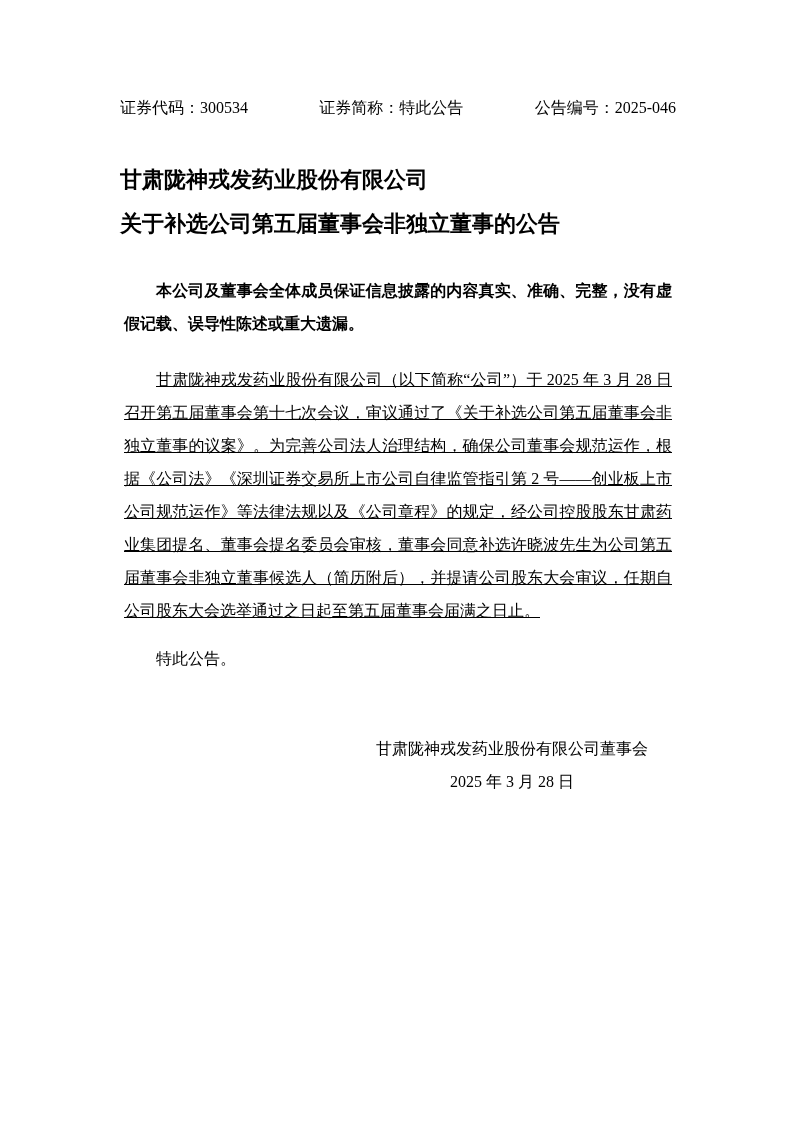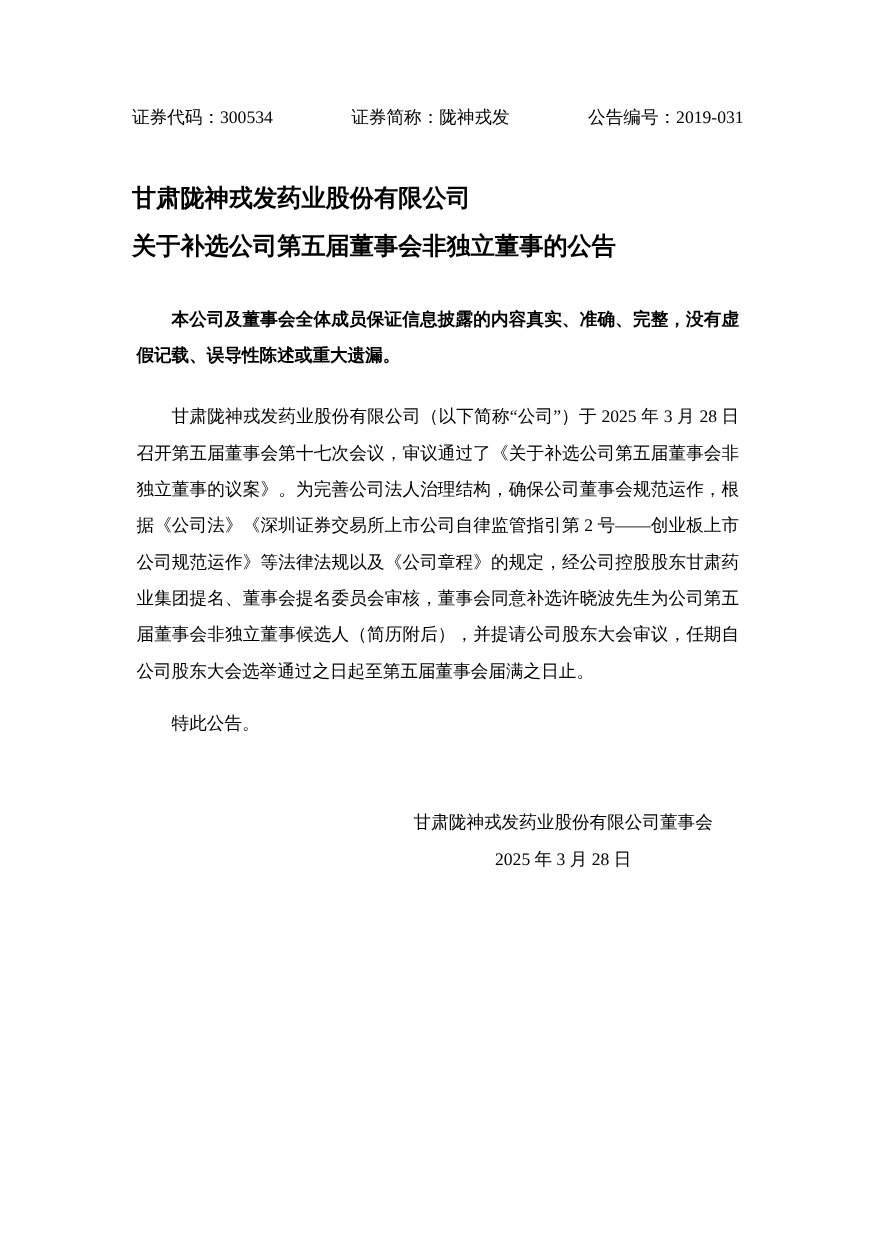--- a/index.html
+++ b/index.html
@@ -44,21 +44,21 @@
     margin: 4px;
     font-size: 16px;
     line-height: 33px;
     text-align: justify;
     text-indent: 2em;
   }
   .disclaimer {
     margin-top: 35px;
     font-weight: bold;
   }
-  .p1 { margin-top: 23px; }
+  .p1 { margin-top: 23px; text-decoration: underline; }
   .p2 { margin-top: 0; }
   .closing { margin-top: 15px; }
   .signature-wrap {
     margin-top: 57px;
     text-align: right;
   }
   .signature-inner {
     display: inline-block;
     margin-right: 28px;
     text-align: center;
@@ -69,22 +69,22 @@
     white-space: nowrap;
   }
 </style>
 </head>
 <body>
 
 <div class="page">
 
   <div class="header-row">
     <span><span>证券代码：</span><span>300534</span></span>
-    <span><span>证券简称：</span><span>陇神戎发</span></span>
-    <span><span>公告编号：</span><span>2019-031</span></span>
+    <span><span>证券简称：</span><span>特此公告</span></span>
+    <span><span>公告编号：</span><span>2025-046</span></span>
   </div>
 
   <div class="doc-title-1">甘肃陇神戎发药业股份有限公司</div>
   <div class="doc-title-2">关于补选公司第五届董事会非独立董事的公告</div>
 
   <p class="para disclaimer">本公司及董事会全体成员保证信息披露的内容真实、准确、完整，没有虚假记载、误导性陈述或重大遗漏。</p>
 
   <p class="para p1">甘肃陇神戎发药业股份有限公司（以下简称“公司”）于 2025 年 3 月 28 日召开第五届董事会第十七次会议，审议通过了《关于补选公司第五届董事会非独立董事的议案》。为完善公司法人治理结构，确保公司董事会规范运作，根据《公司法》《深圳证券交易所上市公司自律监管指引第 2 号——创业板上市公司规范运作》等法律法规以及《公司章程》的规定，经公司控股股东甘肃药业集团提名、董事会提名委员会审核，董事会同意补选许晓波先生为公司第五届董事会非独立董事候选人（简历附后），并提请公司股东大会审议，任期自公司股东大会选举通过之日起至第五届董事会届满之日止。</p>
 
 

